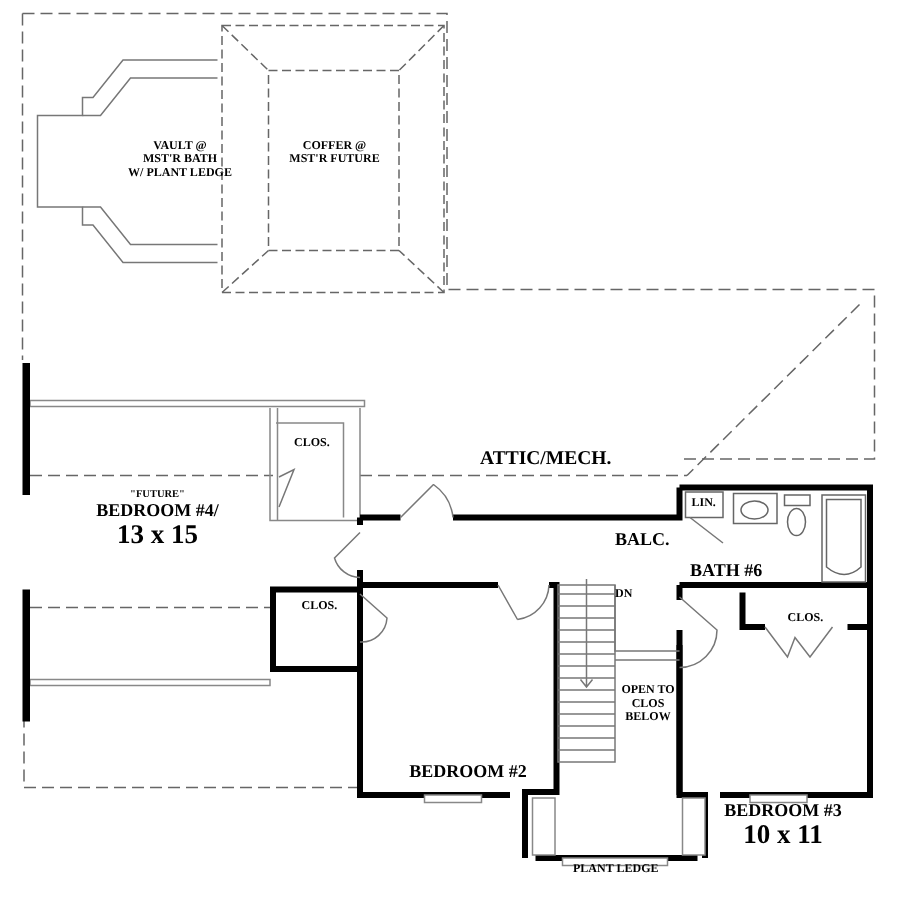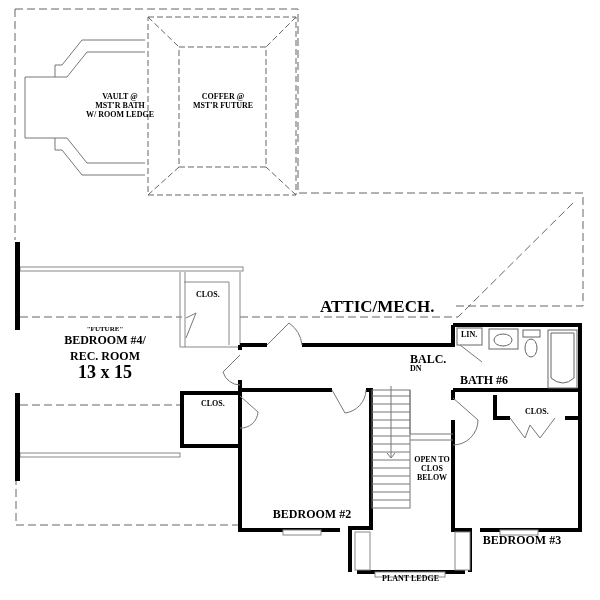--- a/index.html
+++ b/index.html
@@ -1,20 +1,20 @@
 <!DOCTYPE html>
 <html><head>
   <meta charset="utf-8">
   <style>
     html, body { margin: 0; padding: 0; background: #ffffff; }
     body { width: 600px; height: 600px; overflow: hidden; position: relative; font-family: "Liberation Sans", sans-serif; }
     svg { position: absolute; left: 0; top: 0; }
     .lbl { position: absolute; font-family: Liberation Serif, serif; font-weight: bold; color: #000; text-align: center; white-space: nowrap; line-height: 1.1; }
     .sm { font-size: 8px; }
-    .md { font-size: 17px; }
+    .md { font-size: 13px; }
     .lg { font-size: 18px; }
     .room { font-size: 12px; }
   </style>
 </head>
 <body>
 
 <svg width="600" height="600" viewBox="0 0 600 600">
 
   <g fill="none" stroke="#666" stroke-width="1" stroke-dasharray="8,4">
     <path d="M15,9 L298,9 L298,193 L583,193 L583,306 L455,306 M15,9 L15,240"></path>
@@ -101,52 +101,52 @@
     <rect x="500" y="530" width="38" height="5"></rect>
     <rect x="375" y="572" width="70" height="5"></rect>
     <rect x="355" y="532" width="15" height="38"></rect>
     <rect x="455" y="532" width="15" height="38"></rect>
   </g>
 </svg>
 
 <div class="lbl sm" style="left:75px;top:93px;width:90px;">
   <div>VAULT @</div>
   <div>MST'R BATH</div>
-  <div>W/ ROOM LEDGE</div>
+  <div>W/ PLANT LEDGE</div>
 </div>
 
 <div class="lbl sm" style="left:178px;top:93px;width:90px;">
   <div>COFFER @</div>
   <div>MST'R FUTURE</div>
 </div>
 
 <div class="lbl md" style="left:320px;top:298px;">ATTIC/MECH.</div>
 
 <div class="lbl" style="left:50px;top:326px;width:110px;">
   <div class="sm" style="font-size:7px;">"FUTURE"</div>
   <div class="room">BEDROOM #4/</div>
-  <div class="room" style="margin-top:3px;">REC. ROOM</div>
   <div class="lg">13 x 15</div>
 </div>
 
 <div class="lbl sm" style="left:196px;top:291px;">CLOS.</div>
 <div class="lbl sm" style="left:201px;top:400px;">CLOS.</div>
 <div class="lbl sm" style="left:525px;top:408px;">CLOS.</div>
 <div class="lbl sm" style="left:461px;top:331px;">LIN.</div>
 <div class="lbl room" style="left:410px;top:353px;text-align:center;">BALC.</div>
 <div class="lbl room" style="left:460px;top:374px;">BATH #6</div>
-<div class="lbl sm" style="left:385px;top:365px;padding-left:25px;">DN</div>
+<div class="lbl sm" style="left:385px;top:392px;padding-left:25px;">DN</div>
 
 <div class="lbl sm" style="left:408px;top:456px;width:48px;">
   <div>OPEN TO</div>
   <div>CLOS</div>
   <div>BELOW</div>
 </div>
 
 <div class="lbl" style="left:262px;top:508px;width:100px;">
   <div class="room">BEDROOM #2</div>
 </div>
 
 <div class="lbl" style="left:472px;top:506px;width:100px;margin-top:28px;">
   <div class="room">BEDROOM #3</div>
+  <div class="lg">10 x 11</div>
 </div>
 
 <div class="lbl sm" style="left:382px;top:575px;text-align:center;">PLANT LEDGE</div>
 
 </body></html>

